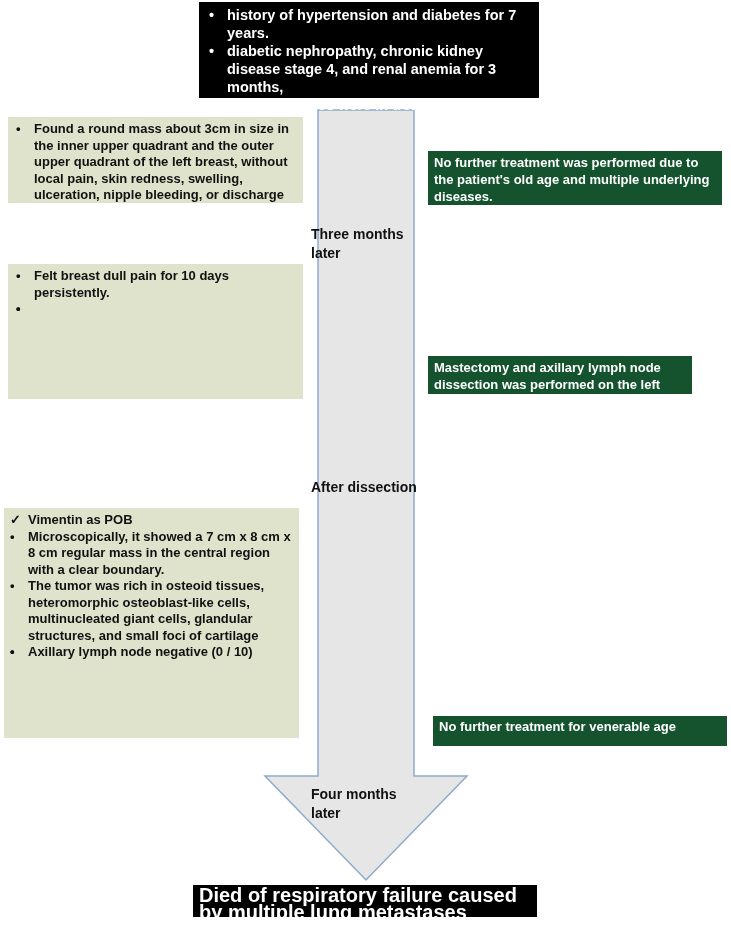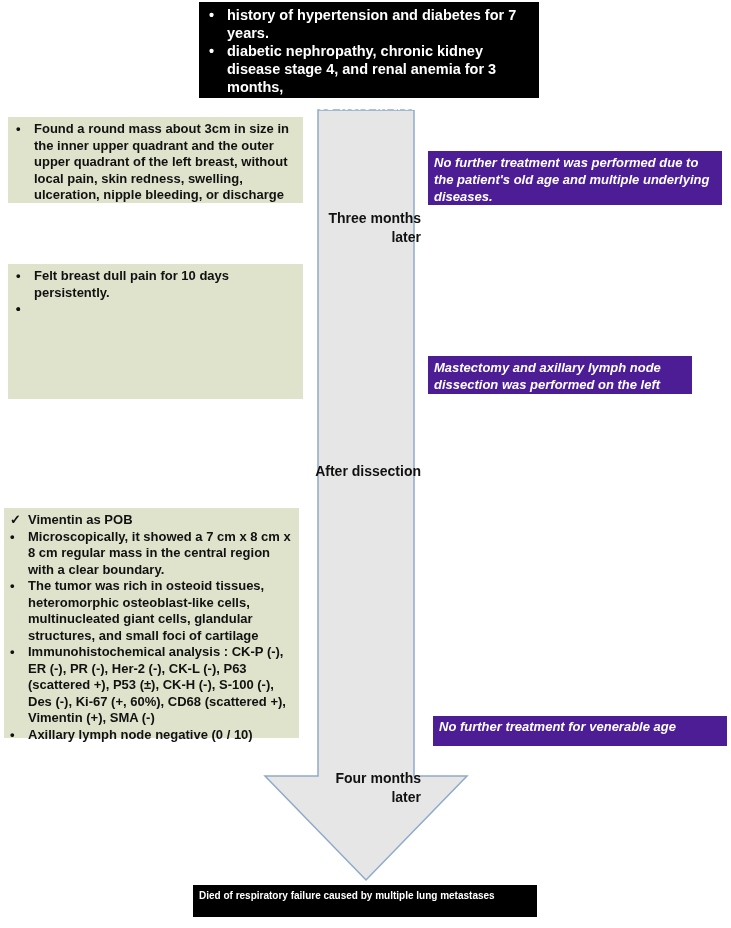--- a/index.html
+++ b/index.html
@@ -1,25 +1,25 @@
 <!DOCTYPE html>
 <html><head>
 <meta charset="utf-8">
 <style>
   html, body { margin:0; padding:0; }
   body { width:731px; height:928px; position:relative; background:#ffffff; font-family:"Liberation Sans", sans-serif; overflow:hidden; }
   .box { position:absolute; box-sizing:border-box; font-weight:bold; line-height:18px; }
   .black { background:#000; color:#fff; font-size:14.5px; }
   .green { background:#dfe3cc; color:#111; font-size:13px; line-height:16.5px; }
-  .red { background:#4c1d95; color:#fff; font-size:13px; line-height:17px;font-style:italic; }
+  .red { background:#14532d; color:#fff; font-size:13px; line-height:17px; }
   ul.items { list-style:none; margin:0; padding:0; }
   ul.items li { position:relative; padding-left:24px; }
   ul.items li .mk { position:absolute; left:6px; top:0; }
   .arrow { position:absolute; left:0; top:0; }
-  .arrow-label { position:absolute; font-weight:bold; font-size:14px; line-height:19px; color:#111; text-align:right; width:110px; }
+  .arrow-label { position:absolute; font-weight:bold; font-size:14px; line-height:19px; color:#111; text-align:left; width:110px;margin-top:16px; }
 </style>
 </head>
 <body>
 
 <svg class="arrow" width="731" height="928" viewBox="0 0 731 928">
   <polygon points="318,110 414,110 414,776 467,776 366,880 265,776 318,776" fill="#e6e6e6" stroke="#8eaacb" stroke-width="1.5"></polygon>
 </svg>
 <div class="arrow-label" style="left:311px;top:209px;">Three months later</div>
 <div class="arrow-label" style="left:311px;top:462px;">After dissection</div>
 <div class="arrow-label" style="left:311px;top:769px;">Four months later</div>
@@ -44,30 +44,30 @@
     <li><span class="mk">•</span></li>
     <li><span class="mk">•</span></li>
   </ul>
 </div>
 
 <div class="box green" style="left:4px;top:508px;width:295px;height:230px;padding:4px 4px 0 0;">
   <ul class="items">
     <li><span class="mk">✓</span><span>Vimentin as POB</span></li>
     <li><span class="mk">•</span><span>Microscopically, it showed a 7 cm x 8 cm x 8 cm regular mass in the central region with a clear boundary.</span></li>
     <li><span class="mk">•</span><span>The tumor was rich in osteoid tissues, heteromorphic osteoblast-like cells, multinucleated giant cells, glandular structures, and small foci of cartilage</span></li>
-    <li><span class="mk">•</span><span>Immunohistochemical analysis : CK-P (-), ER (-), PR (-), Her-2 (-), CK-L (-), P63 (scattered +), P53 (±), CK-H (-), S-100 (-), Des (-), Ki-67 (+, 60%), CD68 (scattered +), Vimentin (+), SMA (-)</span></li>
+    <li><span class="mk">•</span></li>
     <li><span class="mk">•</span><span>Axillary lymph node negative (0 / 10)</span></li>
   </ul>
 </div>
 
 <div class="box red" style="left:428px;top:151px;width:294px;height:54px;padding:3px 6px 0 6px;">
   <span>No further treatment was performed due to the patient's old age and multiple underlying diseases.</span>
 </div>
 <div class="box red" style="left:428px;top:356px;width:264px;height:38px;padding:3px 6px 0 6px;">
   <span>Mastectomy and axillary lymph node dissection was performed on the left breast.</span>
 </div>
 <div class="box red" style="left:433px;top:716px;width:294px;height:30px;padding:2px 6px 0 6px;">
   <span>No further treatment for venerable age</span>
 </div>
 
-<div class="box black" style="left:193px;top:885px;width:344px;height:32px;padding:2px 6px 0 6px;line-height:17px;font-size:10px;">
+<div class="box black" style="left:193px;top:885px;width:344px;height:32px;padding:2px 6px 0 6px;line-height:17px;font-size:20px;">
   <span>Died of respiratory failure caused by multiple lung metastases</span>
 </div>
 
 </body></html>

